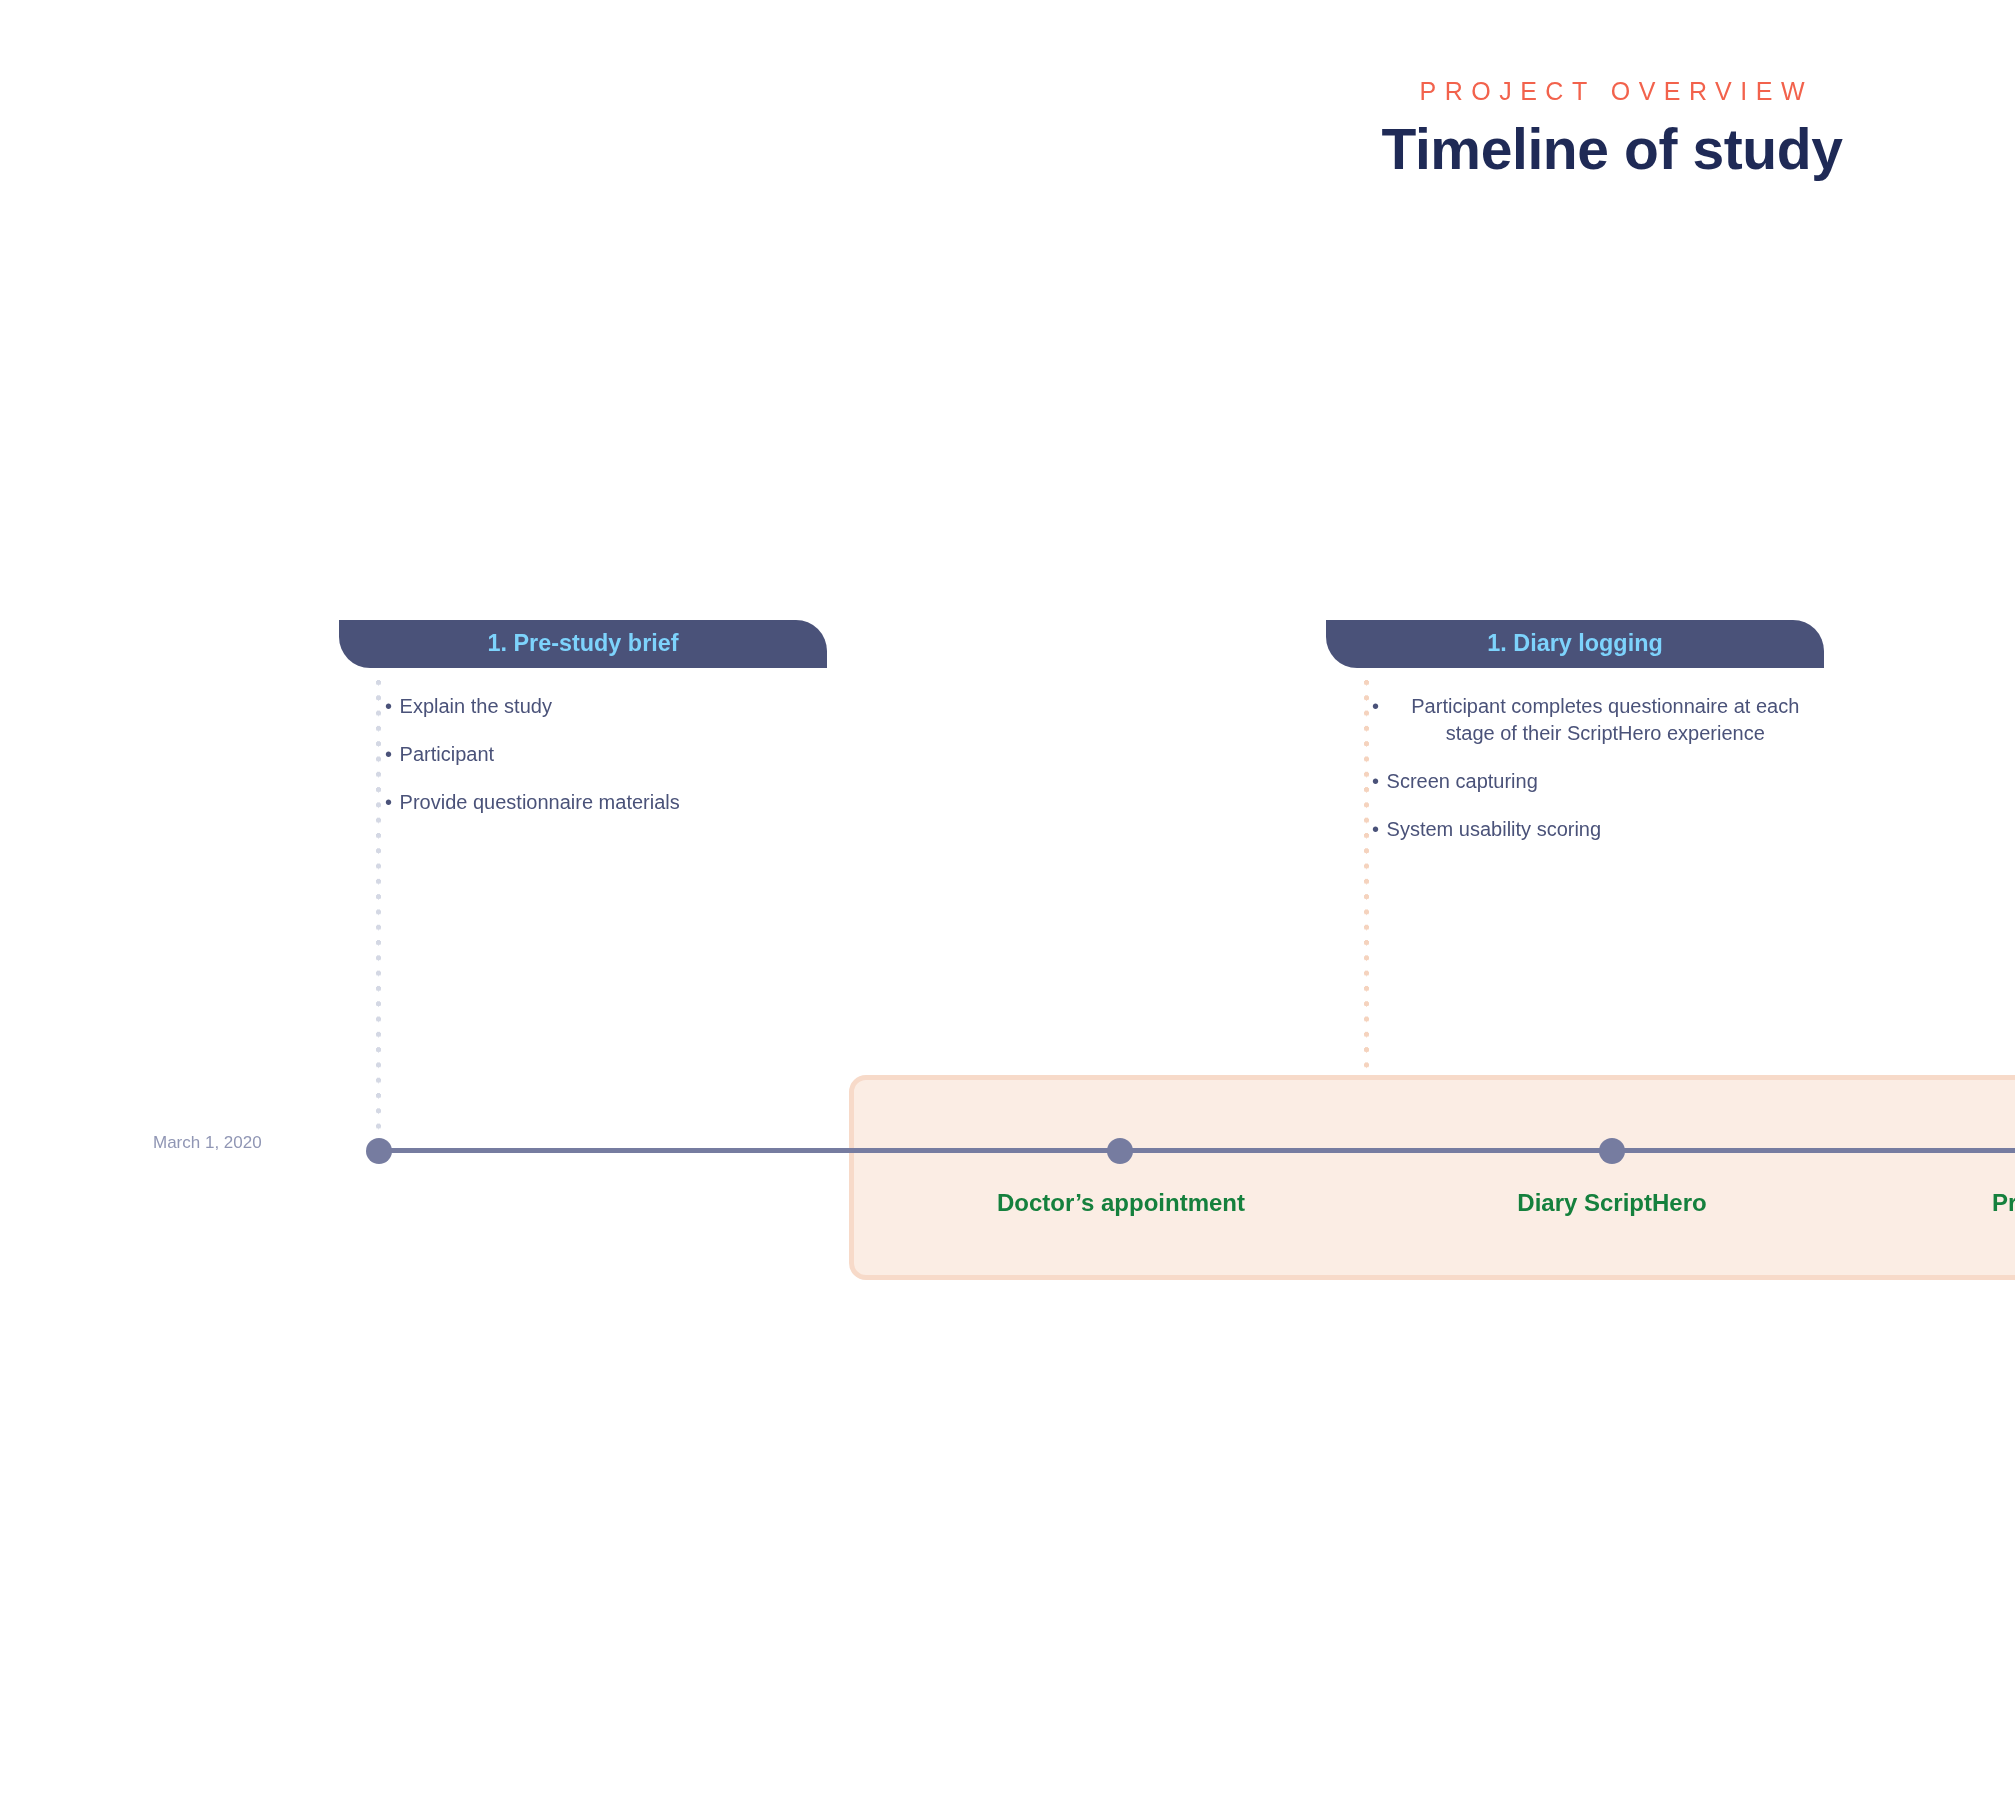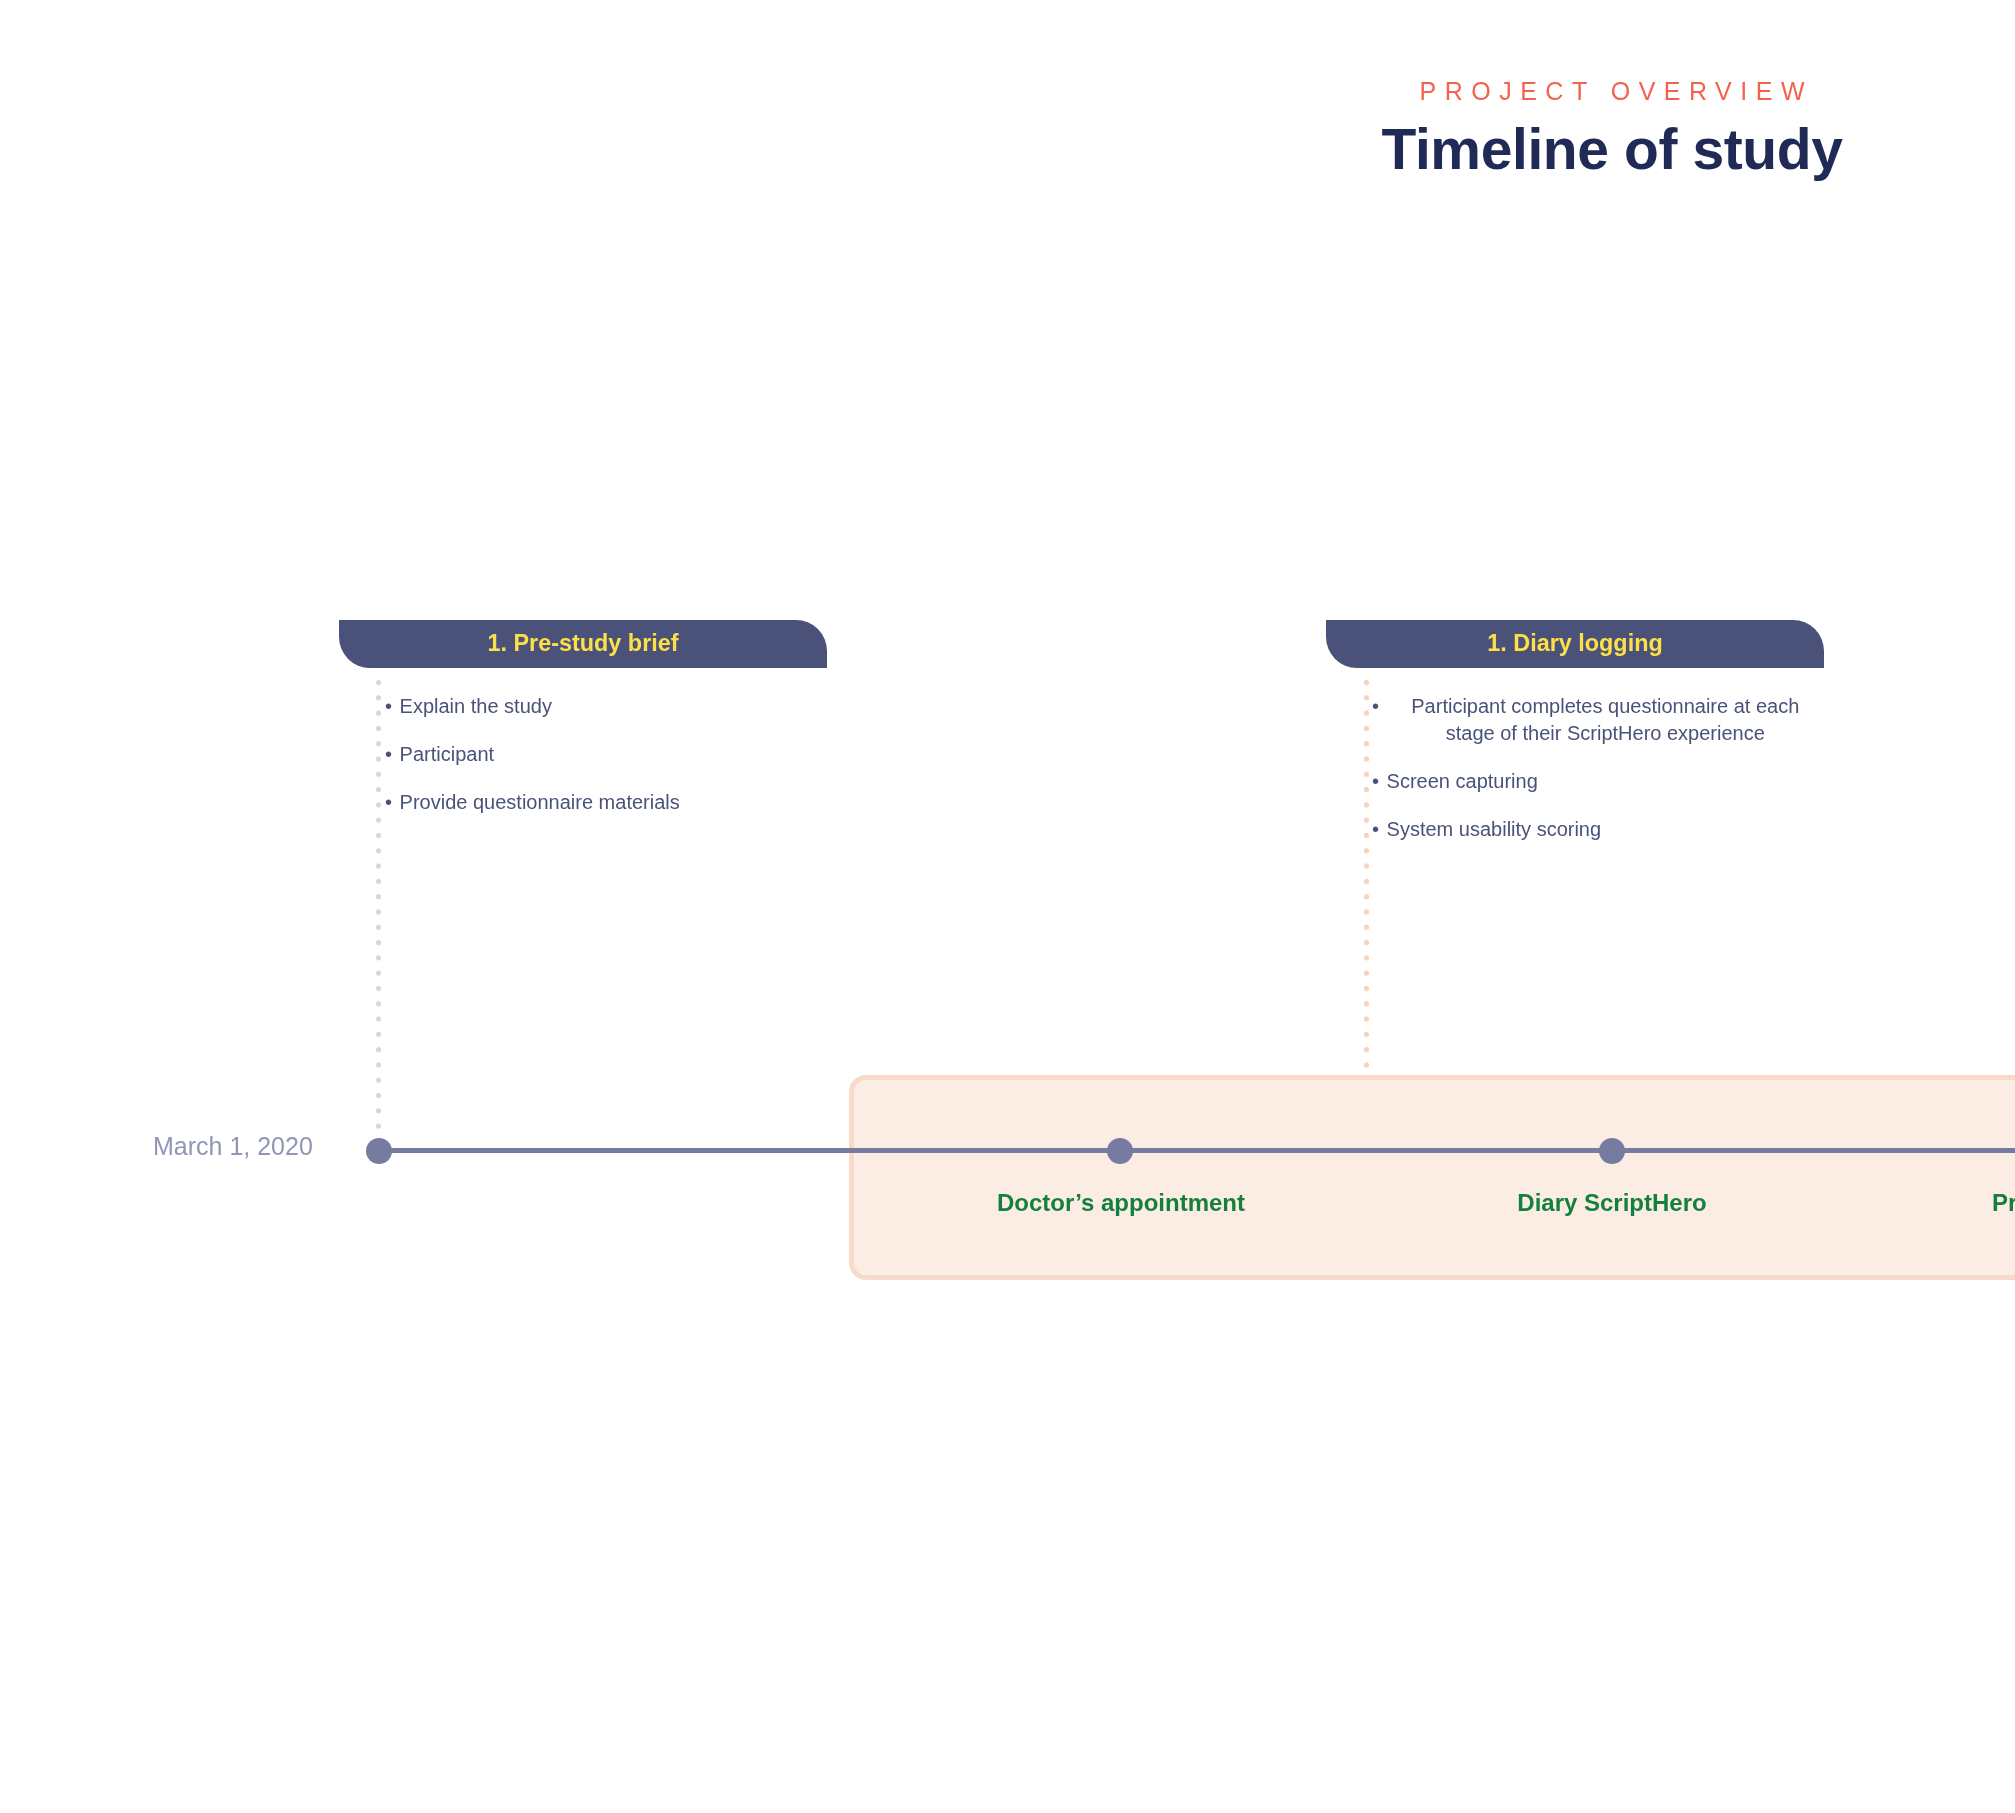--- a/index.html
+++ b/index.html
@@ -64,21 +64,21 @@
     height: 26px;
     border-radius: 50%;
     background: #767CA0;
     z-index: 6;
   }
   #axis-end-dot-left  { left: 366px;  top: 1138px; }
 
   .axis-date {
     position: absolute;
     top: 1134px;
-    font-size: 25px;
+    font-size: 17px;
     font-weight: 400;
     color: #9096B4;
     white-space: nowrap;
     line-height: 1;
   }
   #date-start { left: 153px;  text-align: right; }
 
   
   #stage-band {
     position: absolute;
@@ -122,21 +122,21 @@
     background: #4A5279;
     border-radius: 0 31px 0 31px;
     height: 48px;
     display: flex;
     align-items: center;
     justify-content: center;
     padding: 0 23.4px;
     box-sizing: border-box;
   }
   .milestone-title {
-    color: #fde047;
+    color: #7dd3fc;
     font-size: 23.4px;
     font-weight: 700;
     white-space: nowrap;
     line-height: 1;
   }
   .milestone-body {
     margin-top: 25px;
     padding-left: 46px;
   }
   .bullet-item {

